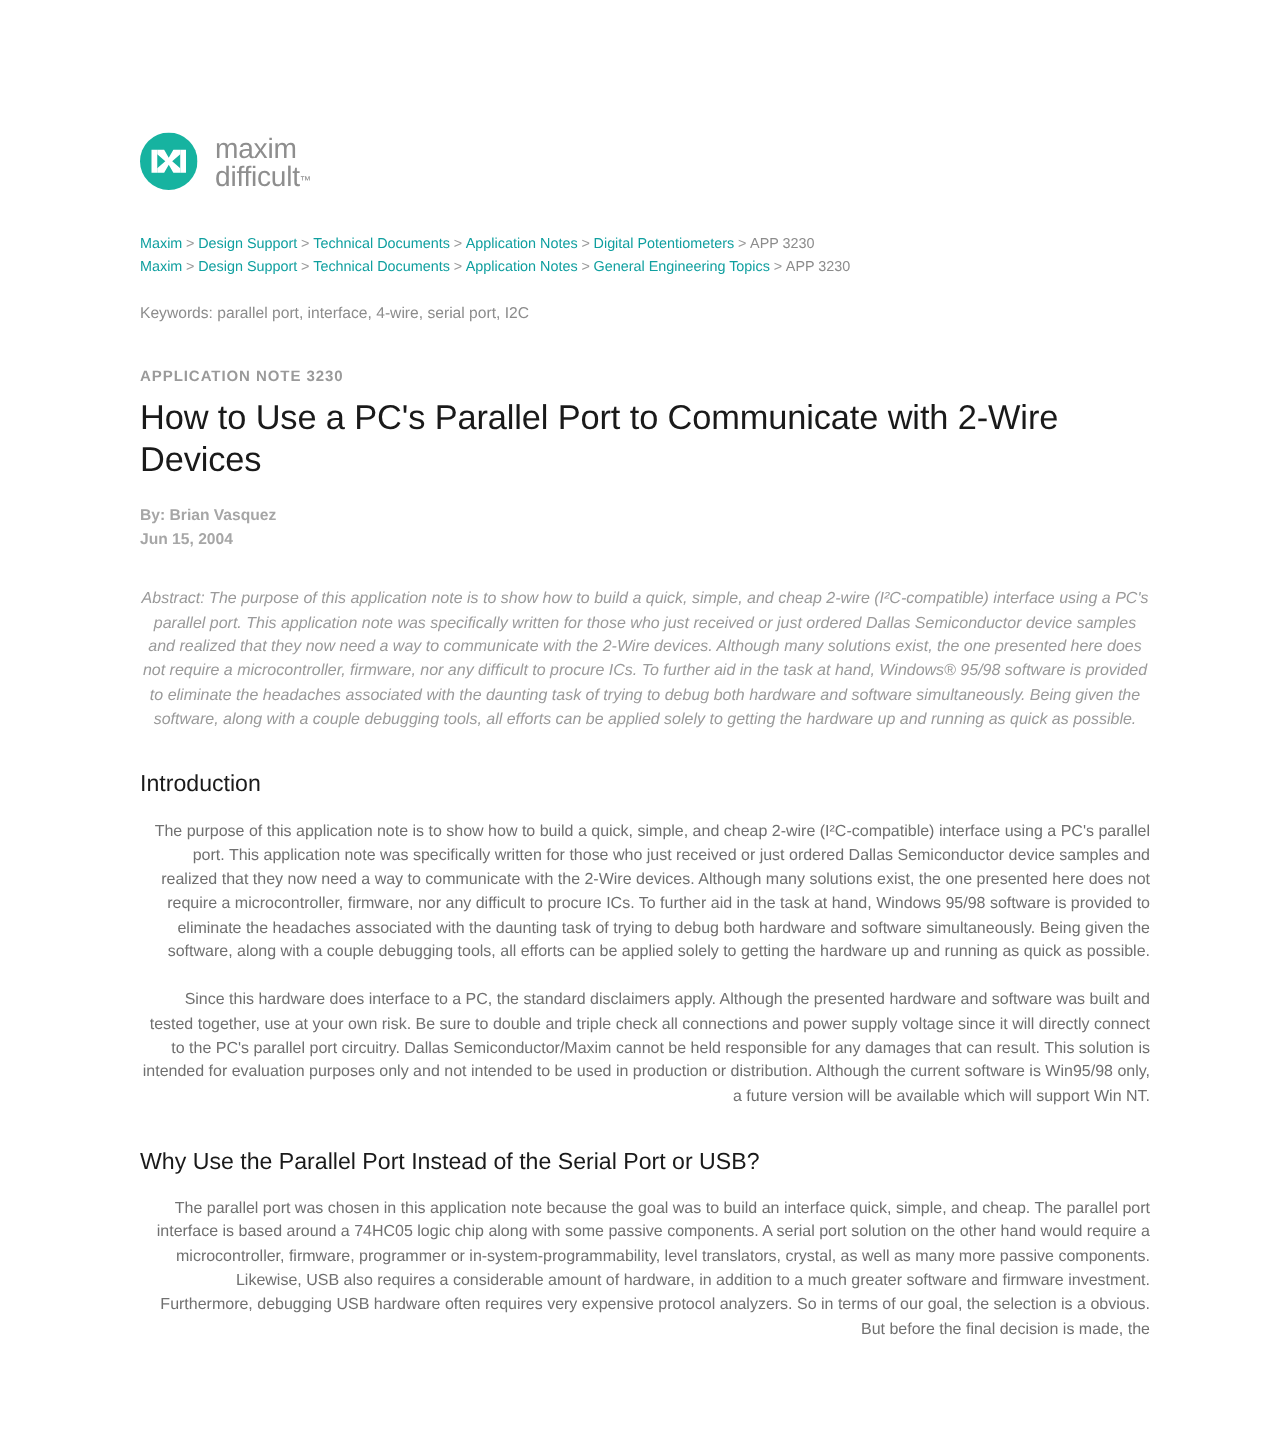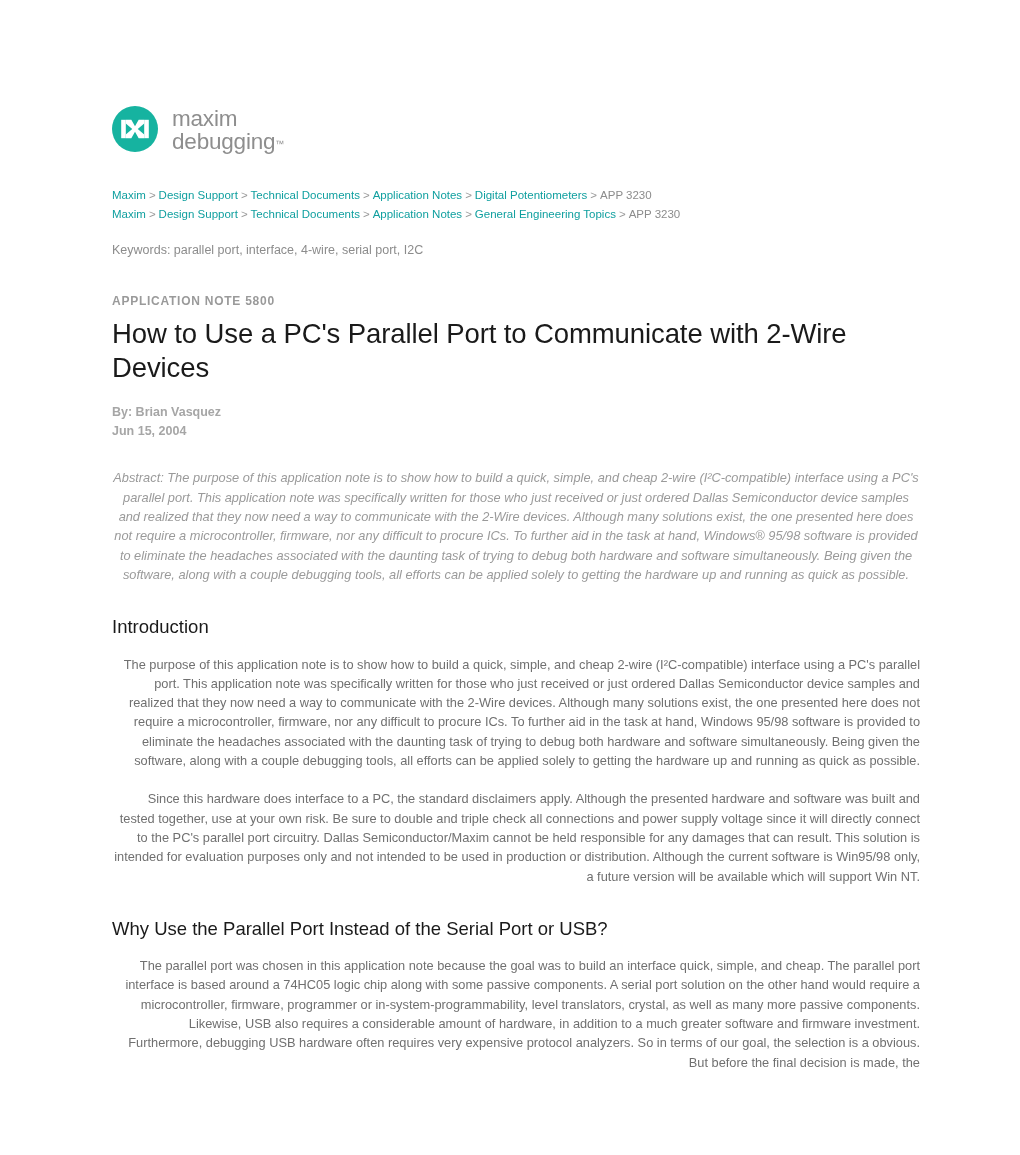--- a/index.html
+++ b/index.html
@@ -167,36 +167,36 @@
 
     <div class="logo-block">
       <svg class="logo-mark" viewBox="0 0 100 100">
         <circle cx="50" cy="50" r="50" fill="#16b3a0"></circle>
         <rect x="20" y="30" width="10" height="40" fill="#ffffff"></rect>
         <rect x="70" y="30" width="10" height="40" fill="#ffffff"></rect>
         <path d="M30 30 L42 30 L50 44 L58 30 L70 30 L70 38 L56 50 L70 62 L70 70 L58 70 L50 56 L42 70 L30 70 L30 62 L44 50 L30 38 Z" fill="#ffffff"></path>
       </svg>
       <span class="wordmark">
         <span class="wordmark-line">maxim</span>
-        <span class="wordmark-line"><span>debugging</span><span class="wordmark-tm">™</span></span>
+        <span class="wordmark-line"><span>difficult</span><span class="wordmark-tm">™</span></span>
       </span>
     </div>
 
     <div class="breadcrumbs">
       <div class="crumb-row">
         <a class="crumb-link" href="#">Maxim</a><span class="crumb-sep">&gt;</span><a class="crumb-link" href="#">Design Support</a><span class="crumb-sep">&gt;</span><a class="crumb-link" href="#">Technical Documents</a><span class="crumb-sep">&gt;</span><a class="crumb-link" href="#">Application Notes</a><span class="crumb-sep">&gt;</span><a class="crumb-link" href="#">Digital Potentiometers</a><span class="crumb-sep">&gt;</span><span class="crumb-current">APP 3230</span>
       </div>
       <div class="crumb-row">
         <a class="crumb-link" href="#">Maxim</a><span class="crumb-sep">&gt;</span><a class="crumb-link" href="#">Design Support</a><span class="crumb-sep">&gt;</span><a class="crumb-link" href="#">Technical Documents</a><span class="crumb-sep">&gt;</span><a class="crumb-link" href="#">Application Notes</a><span class="crumb-sep">&gt;</span><a class="crumb-link" href="#">General Engineering Topics</a><span class="crumb-sep">&gt;</span><span class="crumb-current">APP 3230</span>
       </div>
     </div>
 
     <div class="keywords">Keywords: parallel port, interface, 4-wire, serial port, I2C</div>
 
-    <div class="app-note-label">APPLICATION NOTE 5800</div>
+    <div class="app-note-label">APPLICATION NOTE 3230</div>
     <h1 class="doc-title">How to Use a PC's Parallel Port to Communicate with 2-Wire Devices</h1>
     <div class="byline">
       <span>By: Brian Vasquez</span>
       <span class="byline-date">Jun 15, 2004</span>
     </div>
 
     <div class="abstract">Abstract: The purpose of this application note is to show how to build a quick, simple, and cheap 2-wire (I²C-compatible) interface using a PC's parallel port. This application note was specifically written for those who just received or just ordered Dallas Semiconductor device samples and realized that they now need a way to communicate with the 2-Wire devices. Although many solutions exist, the one presented here does not require a microcontroller, firmware, nor any difficult to procure ICs. To further aid in the task at hand, Windows® 95/98 software is provided to eliminate the headaches associated with the daunting task of trying to debug both hardware and software simultaneously. Being given the software, along with a couple debugging tools, all efforts can be applied solely to getting the hardware up and running as quick as possible.</div>
 
     <div class="section">
       <h2 class="section-heading">Introduction</h2>

